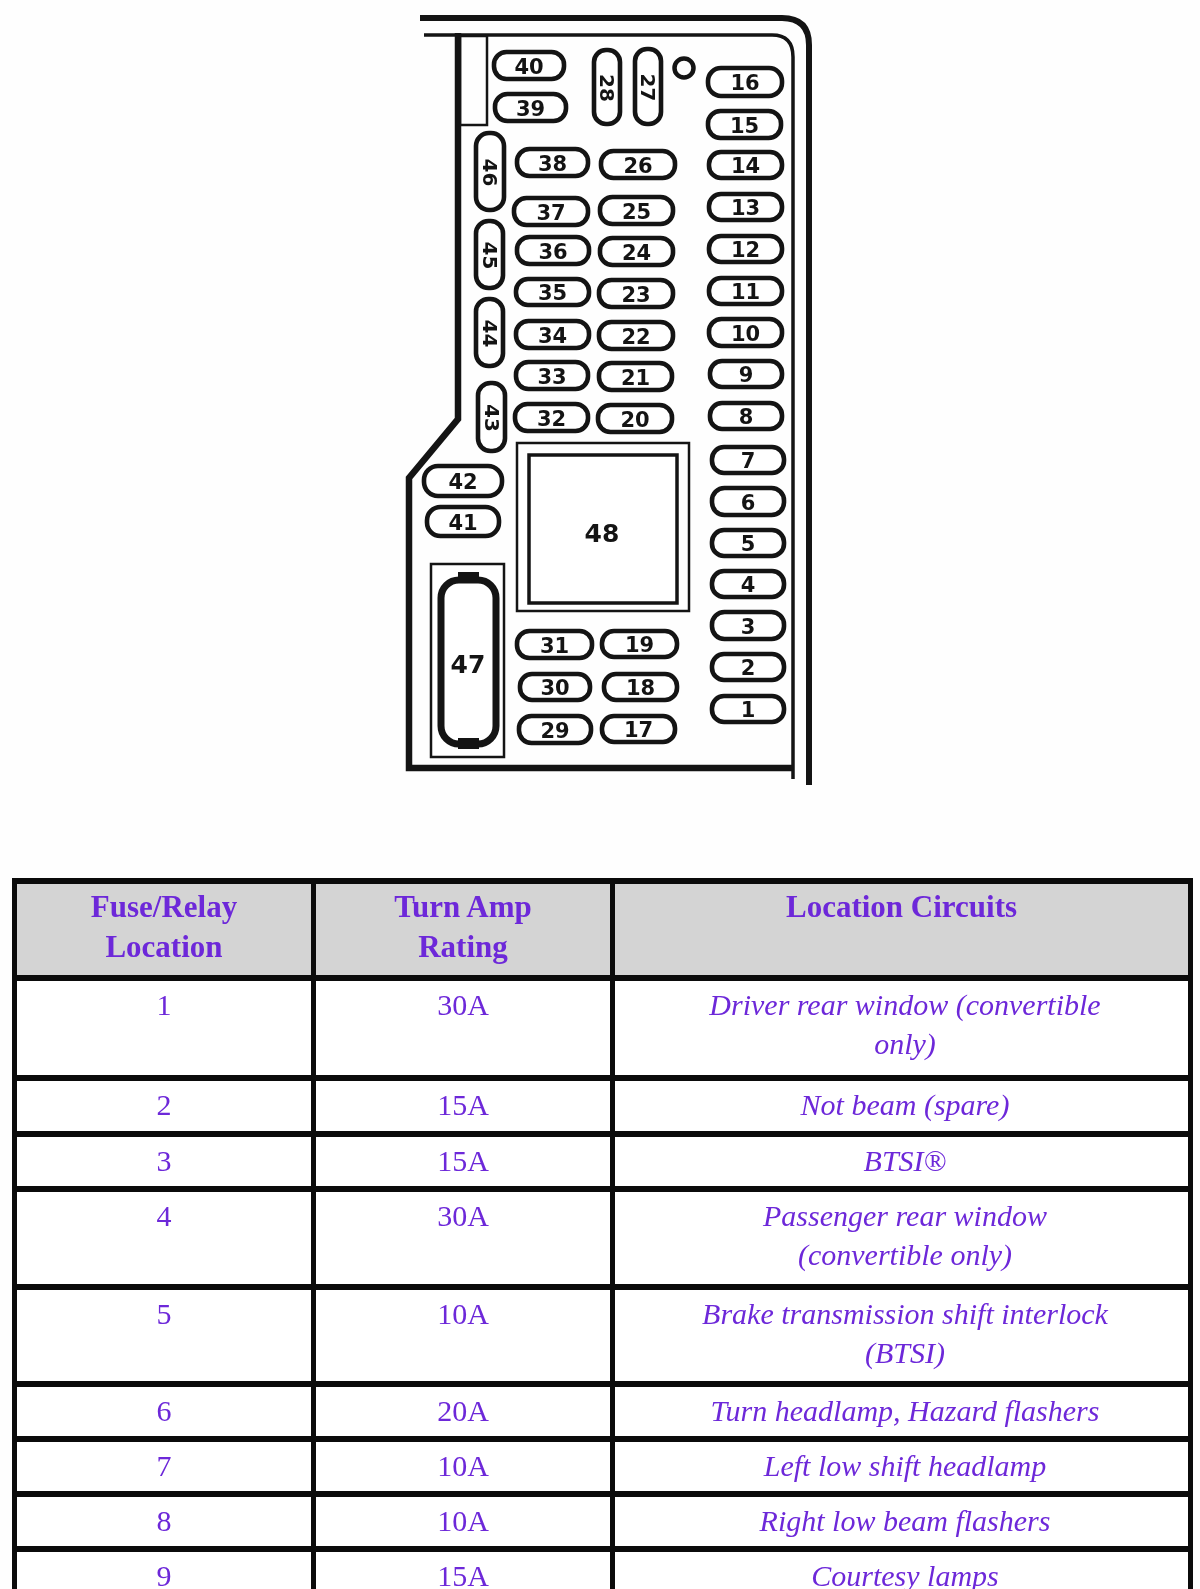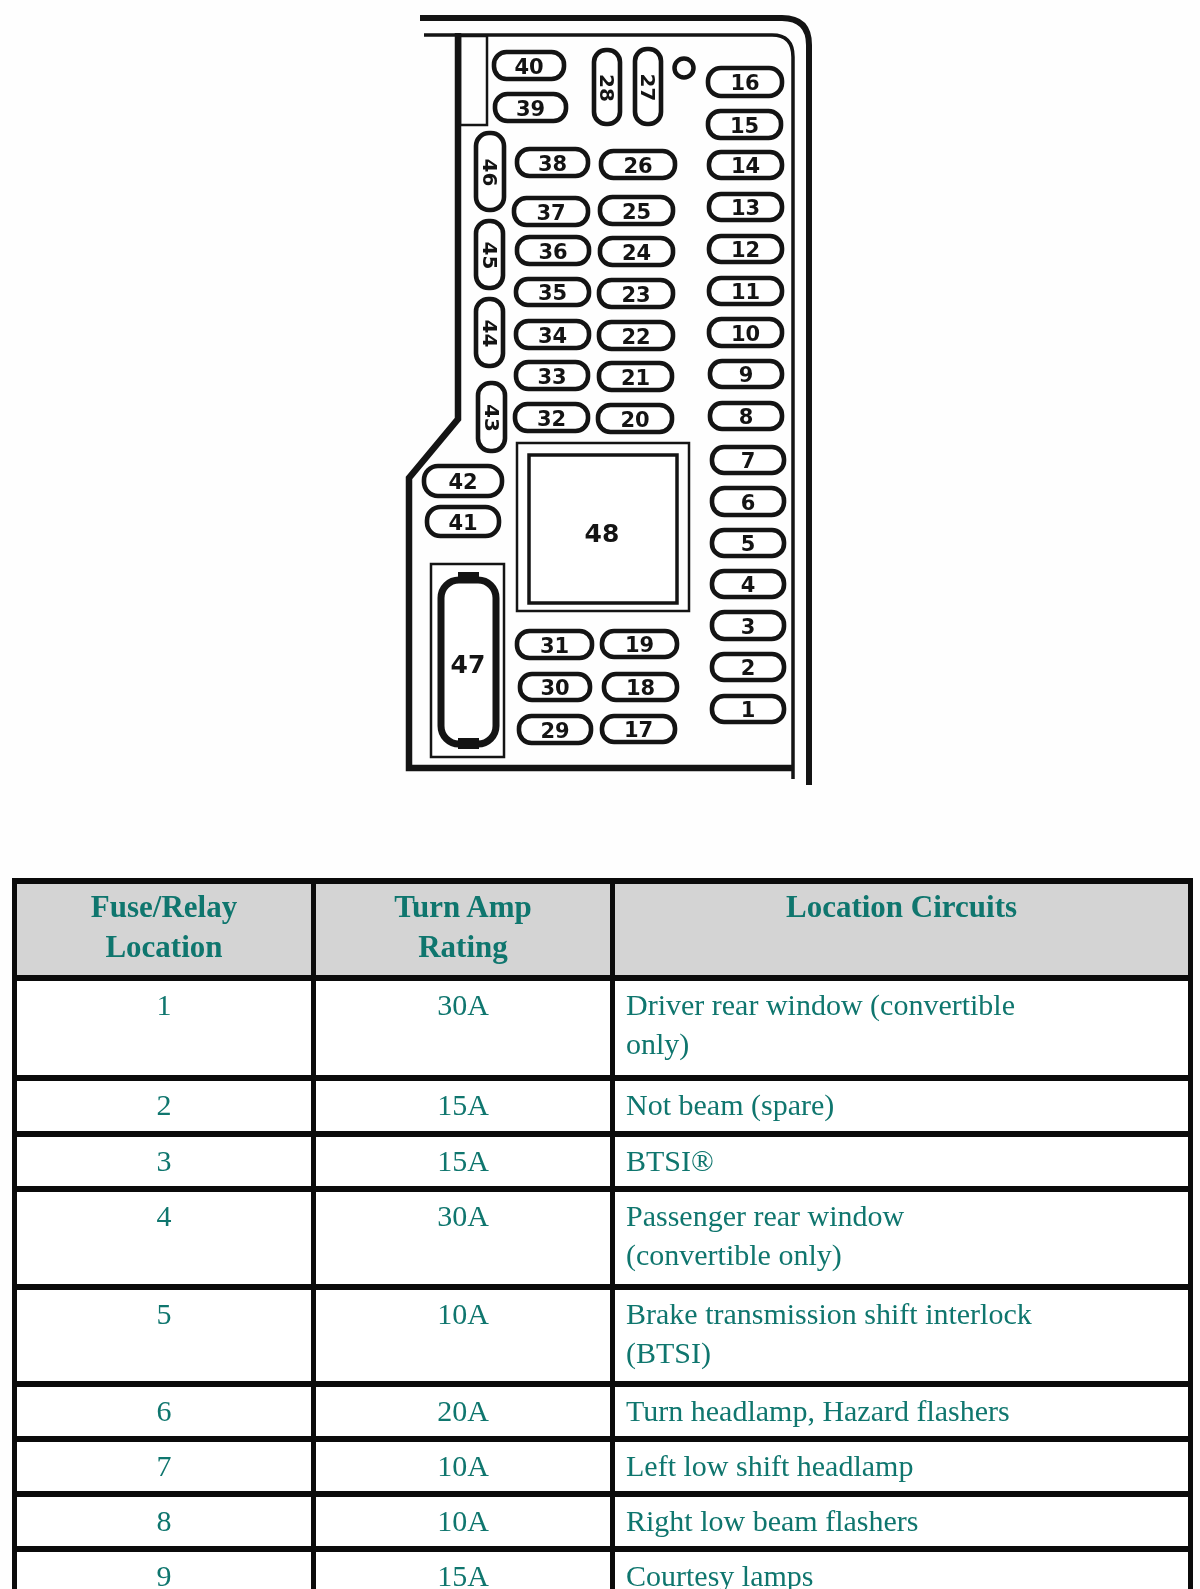--- a/index.html
+++ b/index.html
@@ -29,38 +29,38 @@
   }
   .fuse-table col.c1 { width: 299px; }
   .fuse-table col.c2 { width: 299px; }
   .fuse-table col.c3 { width: 578px; }
   .fuse-table th, .fuse-table td {
     border: 5px solid #0b0b0b;
     border-top-width: 6px;
     border-bottom-width: 6px;
     vertical-align: top;
     white-space: pre-line;
-    color: #0f766e;
+    color: #6d28d9;
   }
   .fuse-table th {
     background: #d4d4d4;
     font-weight: bold;
     font-size: 31px;
     line-height: 40px;
     text-align: center;
     padding: 3px 4px 6px 4px;
     height: 82px;
   }
   .fuse-table td {
     font-size: 30px;
     line-height: 39px;
     padding: 4px 4px 6px 4px;
   }
   .fuse-table td.center { text-align: center; }
-  .fuse-table td.left { text-align: left; padding-left: 11px; }
+  .fuse-table td.left { text-align: center; padding-left: 11px; font-style: italic; }
   
   .fuse-table tbody tr:nth-child(1) td { height: 84px; }
   .fuse-table tbody tr:nth-child(2) td { height: 40px; }
   .fuse-table tbody tr:nth-child(3) td { height: 39px; }
   .fuse-table tbody tr:nth-child(4) td { height: 82px; }
   .fuse-table tbody tr:nth-child(5) td { height: 81px; }
   .fuse-table tbody tr:nth-child(6) td { height: 37px; }
   .fuse-table tbody tr:nth-child(7) td { height: 38px; }
   .fuse-table tbody tr:nth-child(8) td { height: 38px; }
   .fuse-table tbody tr:nth-child(9) td { height: 36px; }

